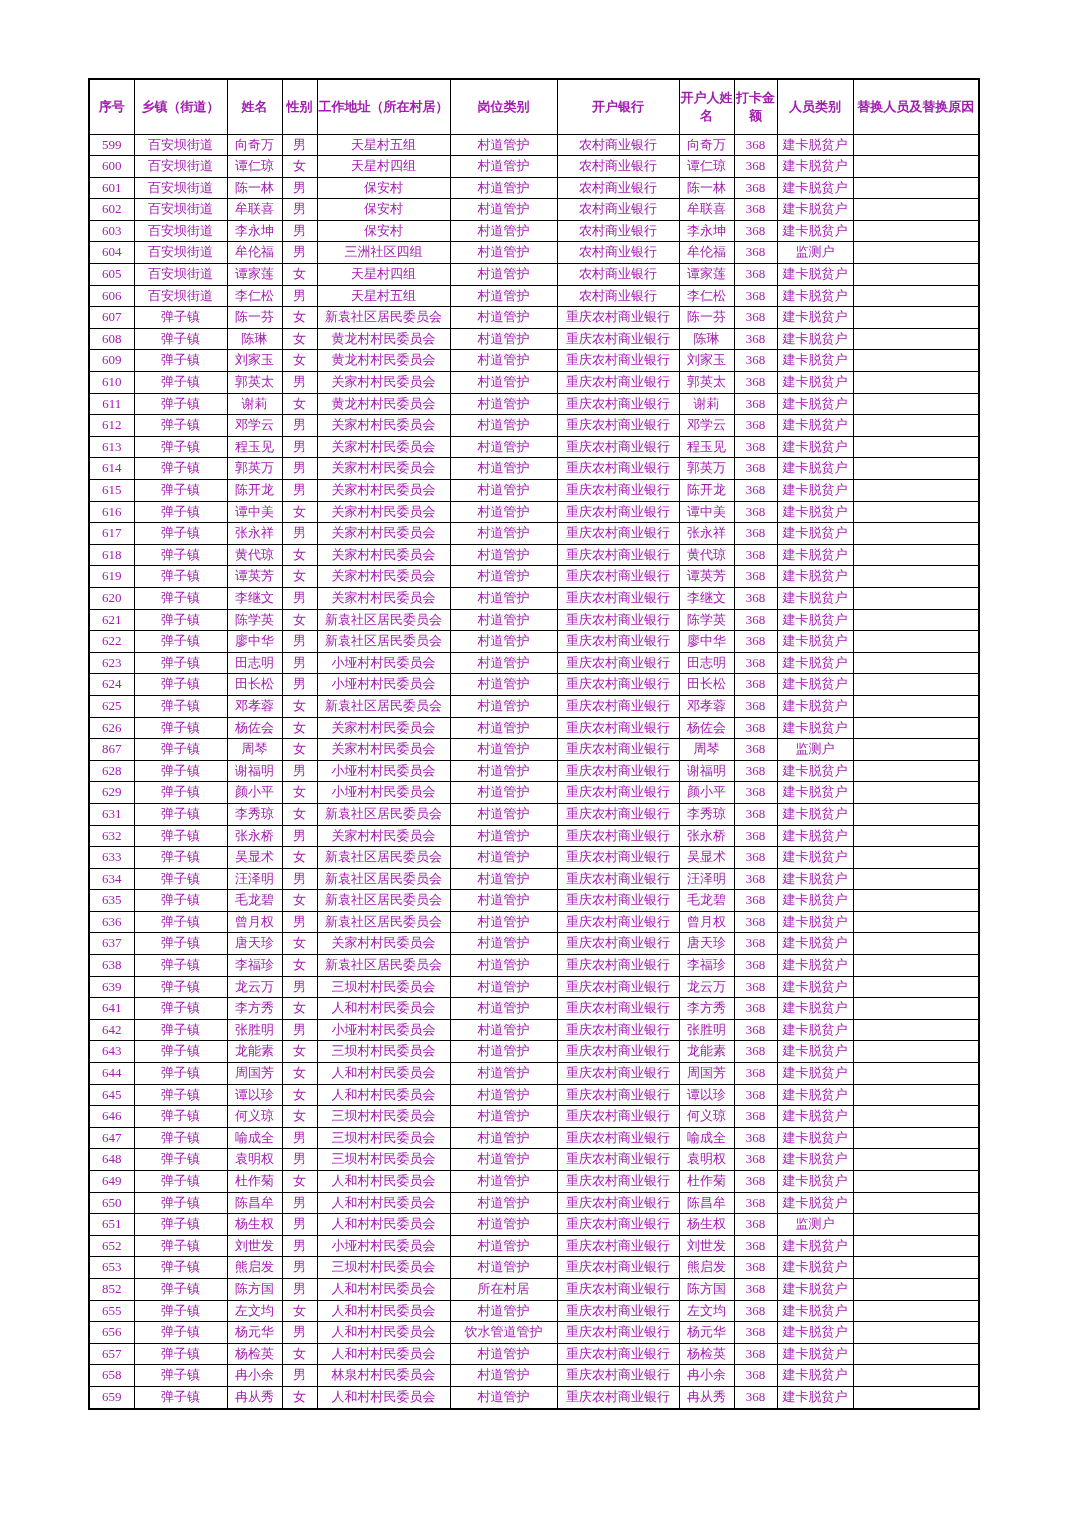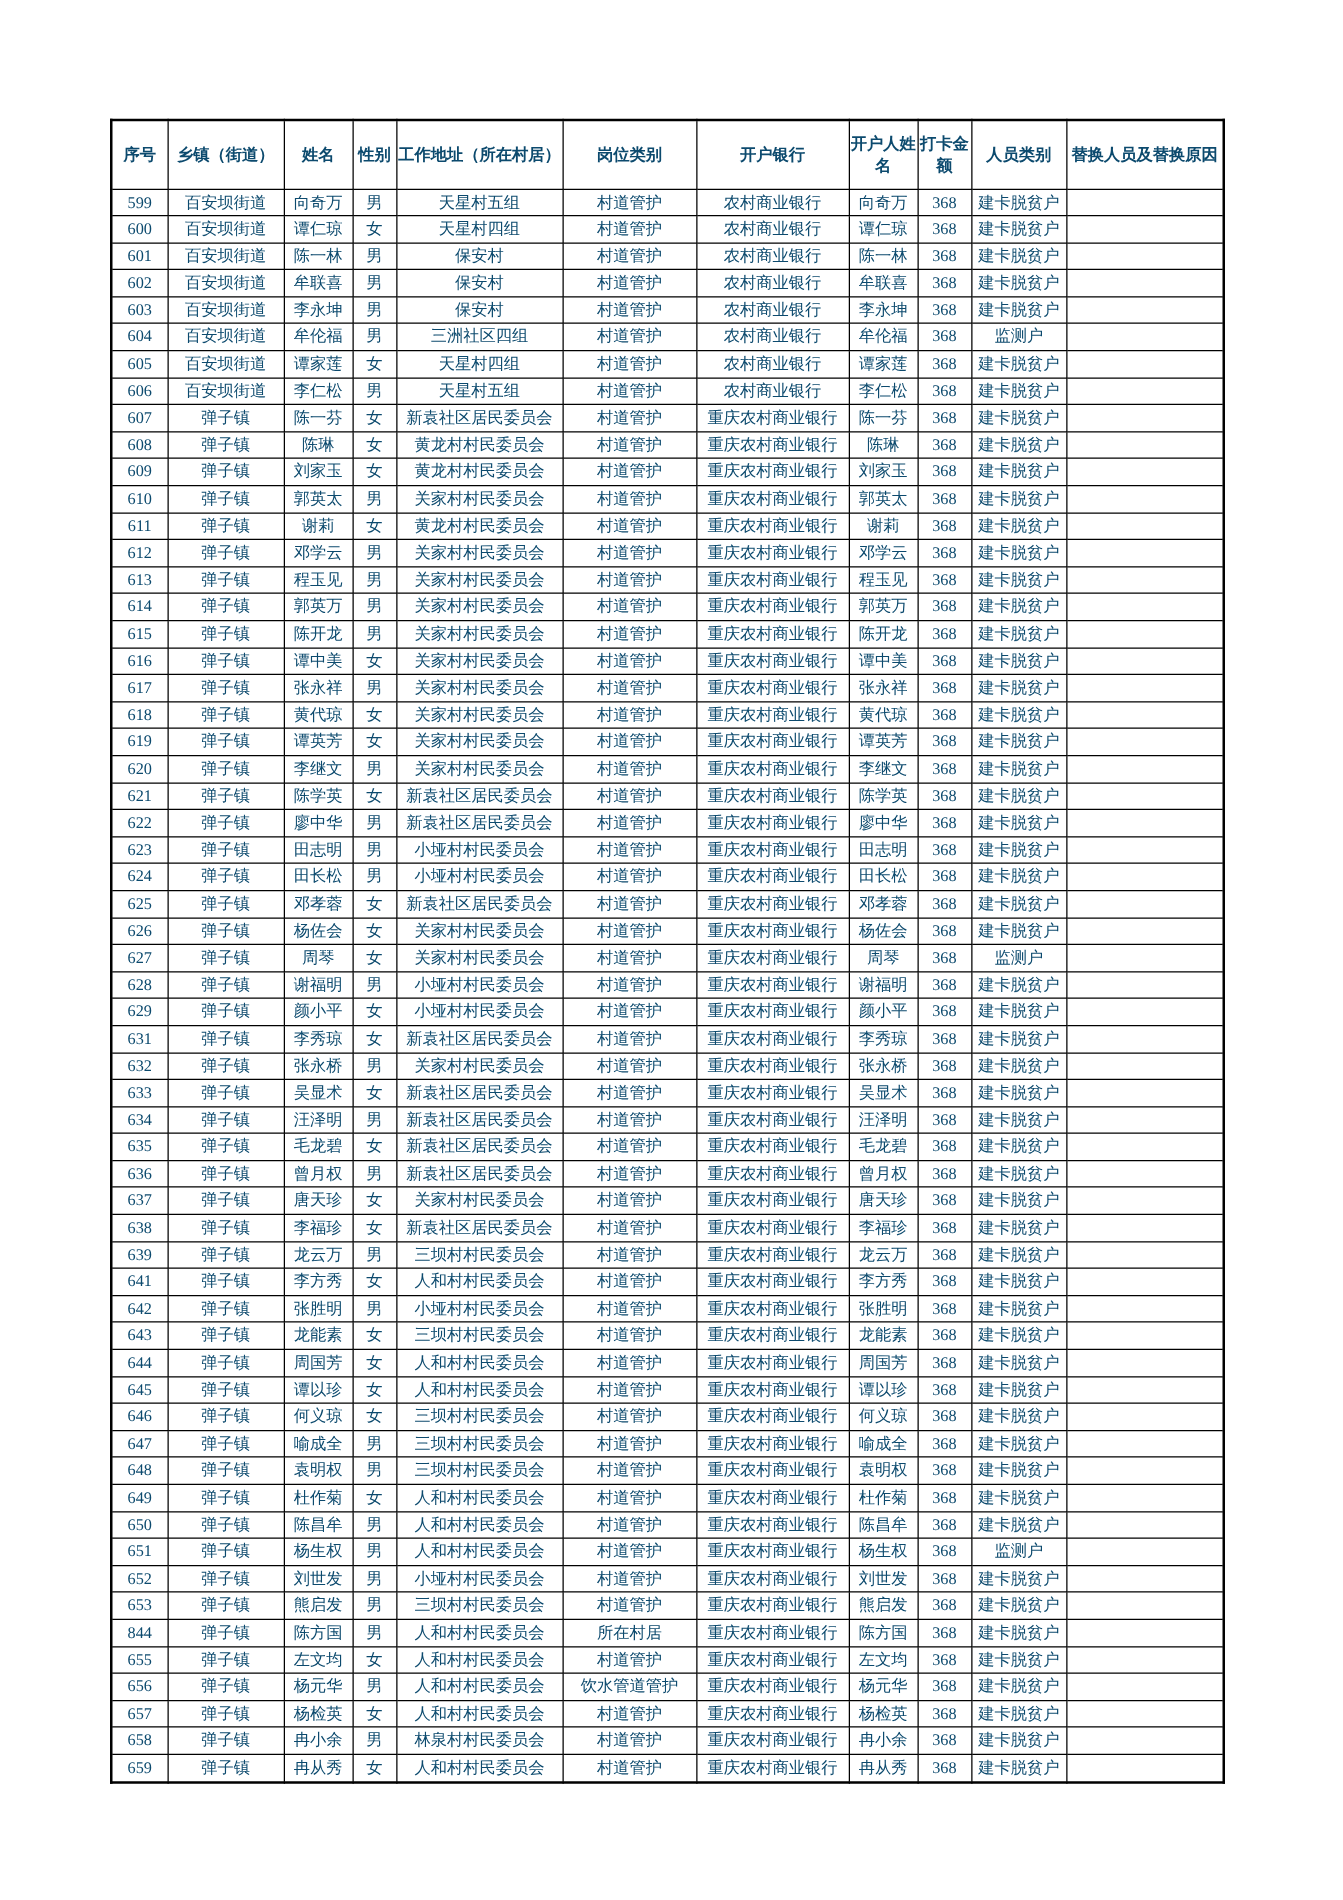--- a/index.html
+++ b/index.html
@@ -11,25 +11,25 @@
   .page {
     position: relative;
     width: 1074px;
     height: 1520px;
     background: #ffffff;
     overflow: hidden;
   }
   table.roster {
     position: absolute;
     left: 88px;
-    top: 95px;
+    top: 78px;
     width: 890px;
     border-collapse: collapse;
     table-layout: fixed;
-    color: #0c4a6e;
+    color: #a21caf;
   }
   table.roster th, table.roster td {
     border: 1px solid #000000;
     text-align: center;
     vertical-align: middle;
     overflow: hidden;
     padding: 0 1px;
   }
   table.roster { border: 2px solid #000000; }
   table.roster thead th {
@@ -451,21 +451,21 @@
           <td class="c3">女</td>
           <td class="c4">关家村村民委员会</td>
           <td class="c5">村道管护</td>
           <td class="c6">重庆农村商业银行</td>
           <td class="c7">杨佐会</td>
           <td class="c8">368</td>
           <td class="c9">建卡脱贫户</td>
           <td class="c10"></td>
         </tr>
         <tr>
-          <td class="c0">627</td>
+          <td class="c0">867</td>
           <td class="c1">弹子镇</td>
           <td class="c2">周琴</td>
           <td class="c3">女</td>
           <td class="c4">关家村村民委员会</td>
           <td class="c5">村道管护</td>
           <td class="c6">重庆农村商业银行</td>
           <td class="c7">周琴</td>
           <td class="c8">368</td>
           <td class="c9">监测户</td>
           <td class="c10"></td>
@@ -776,21 +776,21 @@
           <td class="c3">男</td>
           <td class="c4">三坝村村民委员会</td>
           <td class="c5">村道管护</td>
           <td class="c6">重庆农村商业银行</td>
           <td class="c7">熊启发</td>
           <td class="c8">368</td>
           <td class="c9">建卡脱贫户</td>
           <td class="c10"></td>
         </tr>
         <tr>
-          <td class="c0">844</td>
+          <td class="c0">852</td>
           <td class="c1">弹子镇</td>
           <td class="c2">陈方国</td>
           <td class="c3">男</td>
           <td class="c4">人和村村民委员会</td>
           <td class="c5">所在村居</td>
           <td class="c6">重庆农村商业银行</td>
           <td class="c7">陈方国</td>
           <td class="c8">368</td>
           <td class="c9">建卡脱贫户</td>
           <td class="c10"></td>

